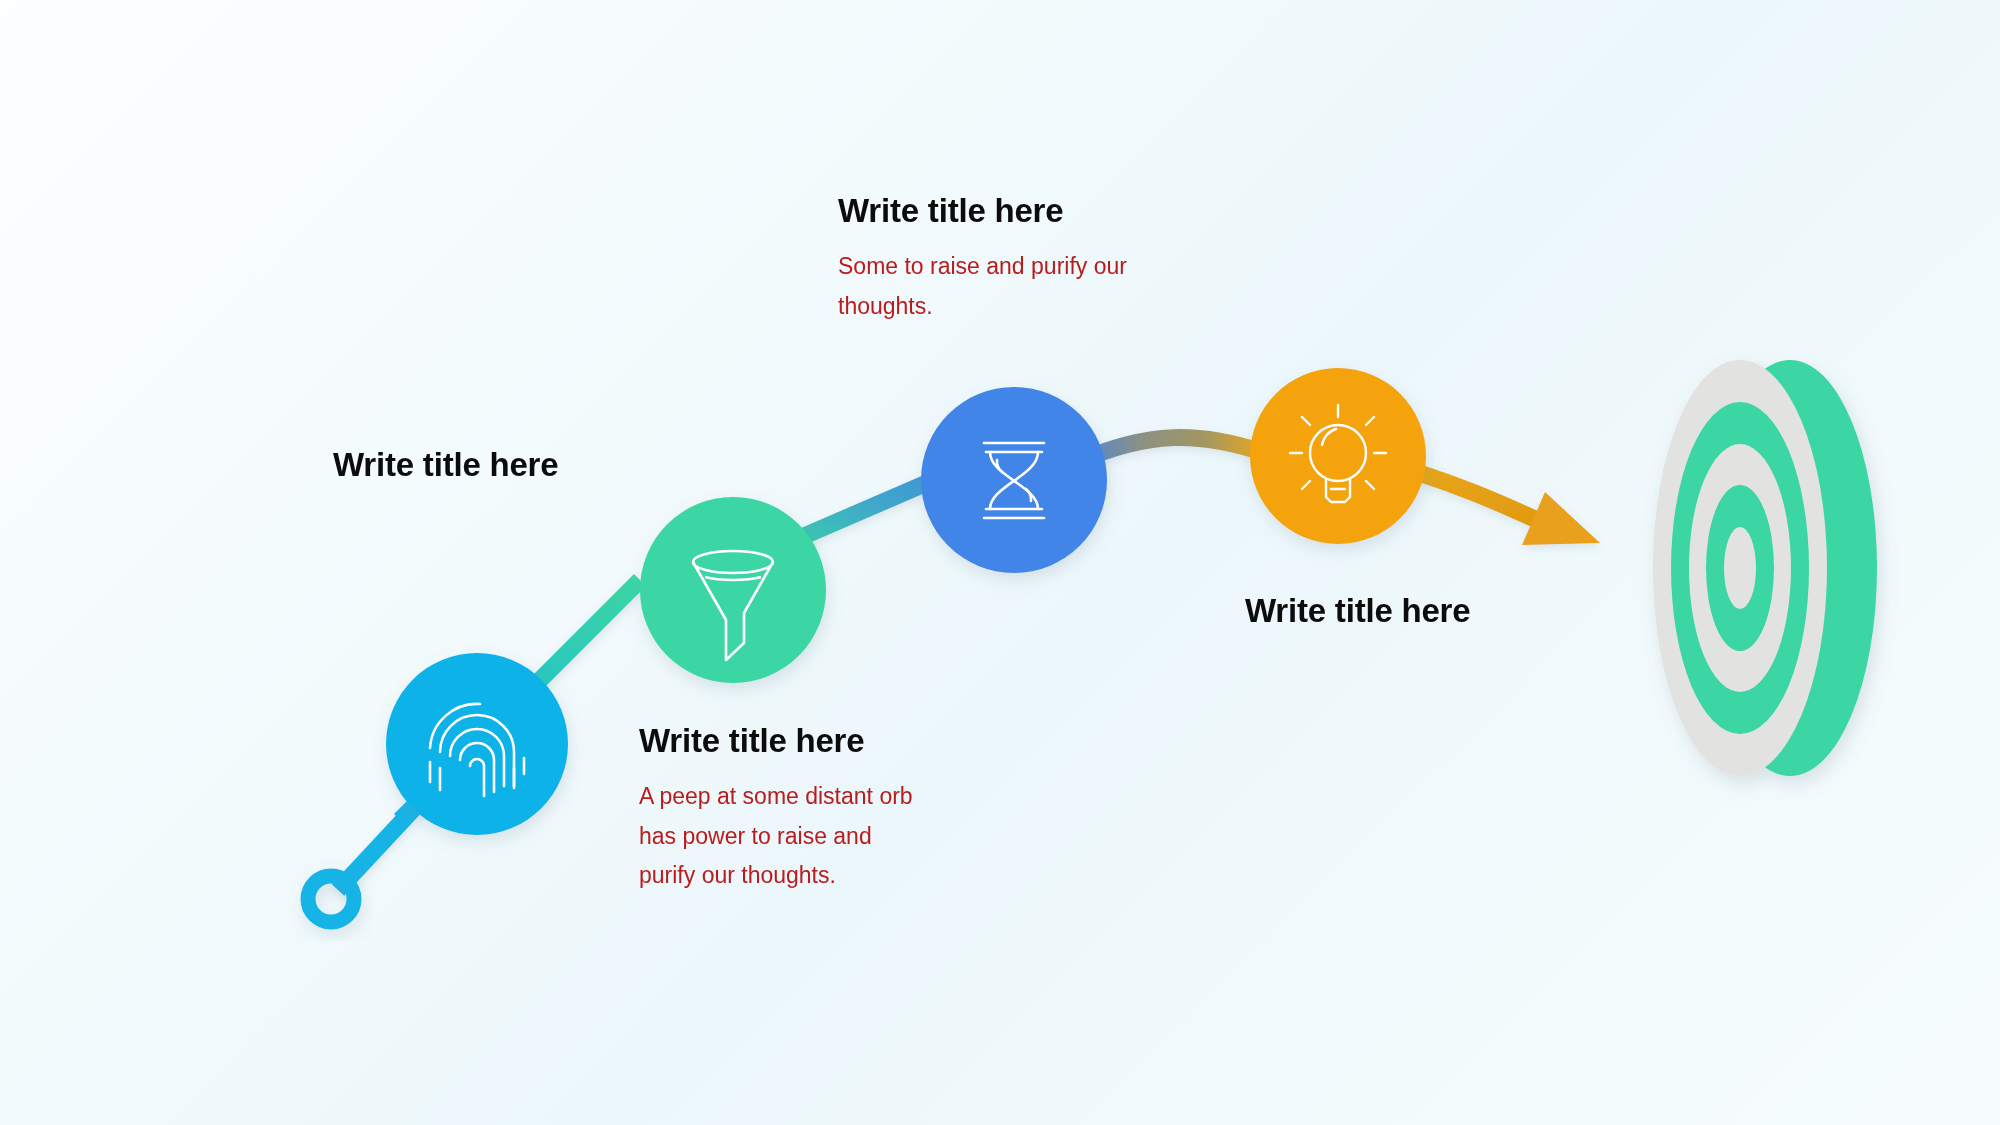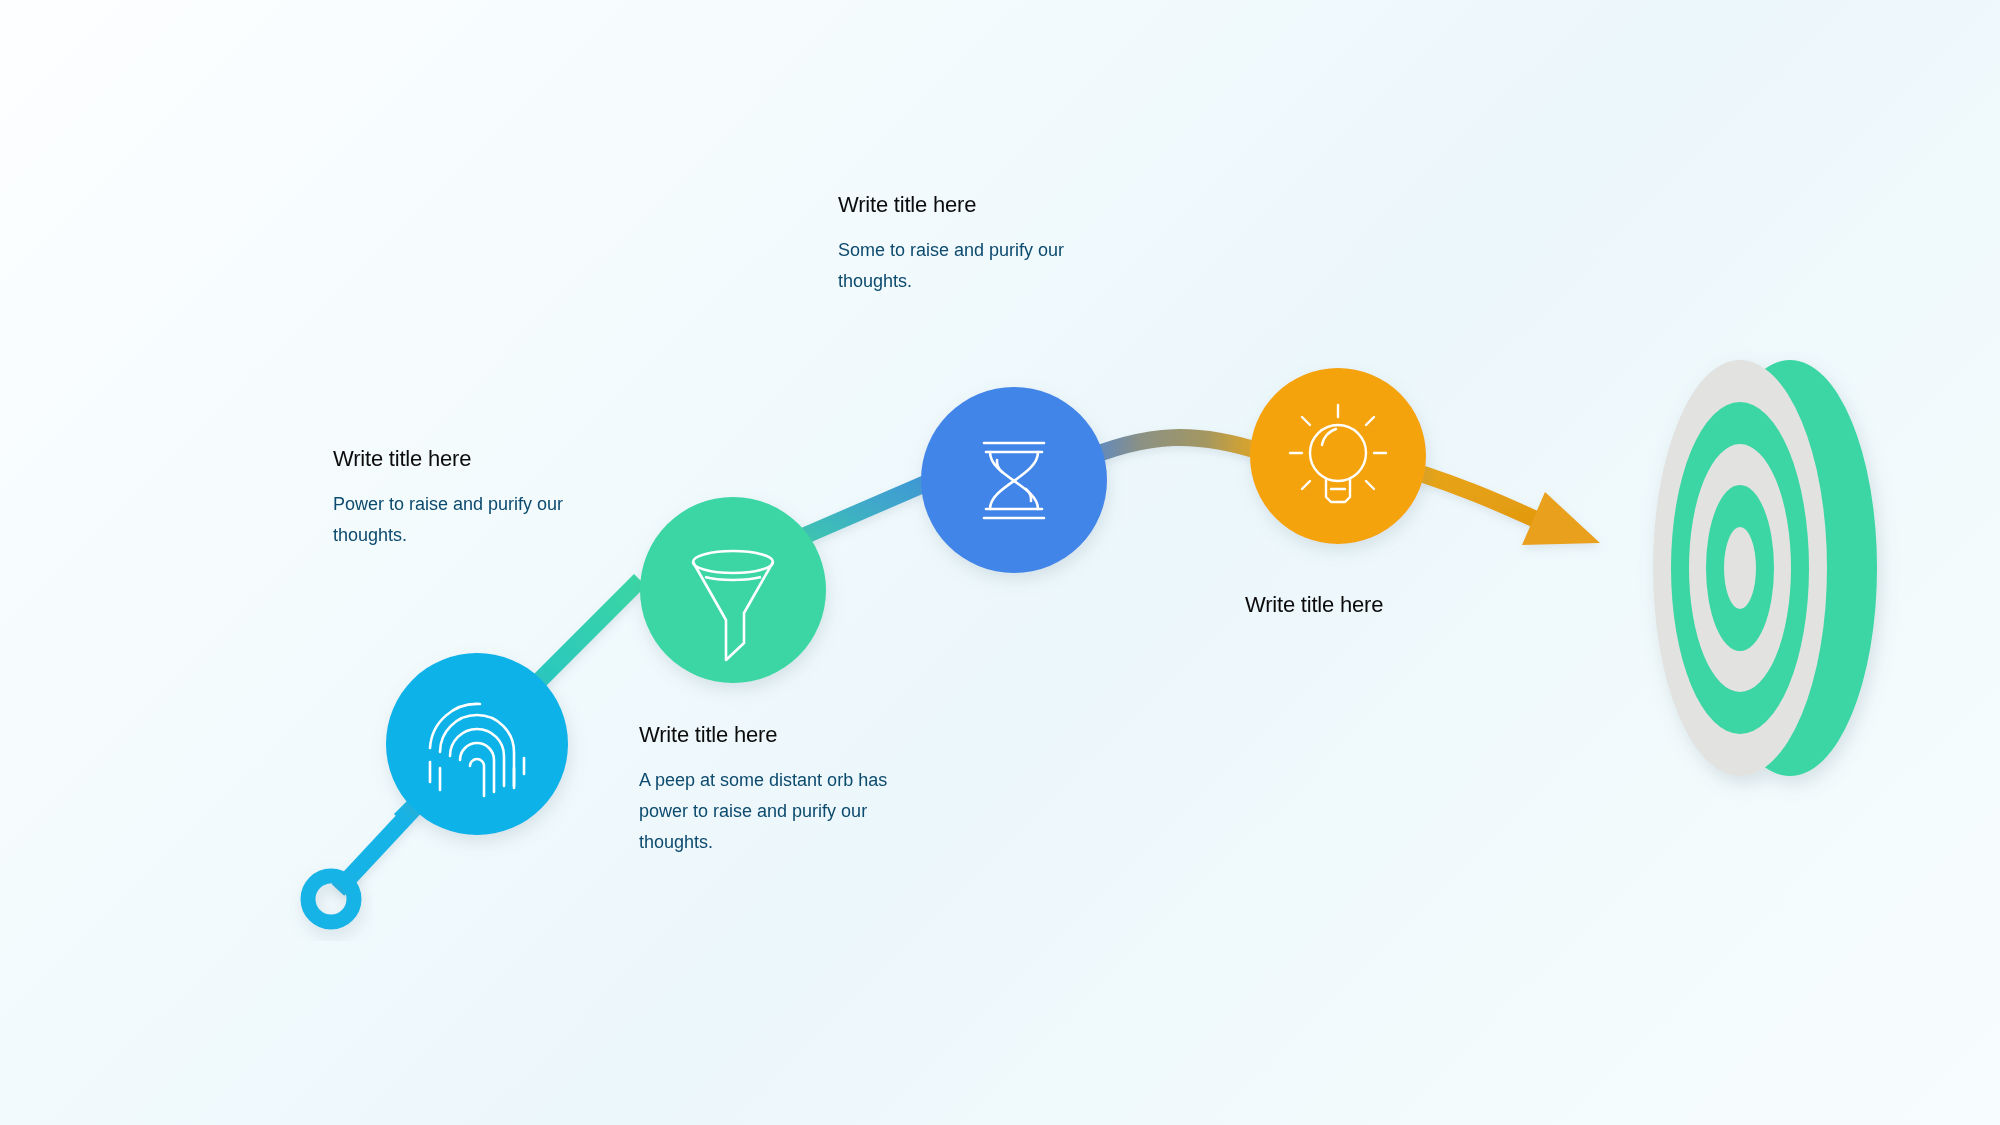--- a/index.html
+++ b/index.html
@@ -22,31 +22,31 @@
     position: absolute;
     inset: 0;
     width: 2000px;
     height: 1125px;
   }
   .txt-block {
     position: absolute;
     box-sizing: border-box;
   }
   .txt-title {
-    font-size: 22px;
-    font-weight: normal;
+    font-size: 33px;
+    font-weight: bold;
     color: #0c0c0c;
     letter-spacing: -0.2px;
     margin: 0 0 17px 0;
     white-space: nowrap;
   }
   .txt-body {
-    font-size: 18px;
+    font-size: 23px;
     line-height: 1.72;
-    color: #0c4a6e;
+    color: #b91c1c;
     margin: 0;
   }
   .b1 { left: 333px; top: 446px; width: 300px; }
   .b2 { left: 639px; top: 722px; width: 290px; }
   .b3 { left: 838px; top: 192px; width: 290px; }
   .b4 { left: 1245px; top: 592px; width: 300px; }
 </style>
 </head>
 <body>
 
@@ -163,21 +163,20 @@
       <ellipse cx="1740" cy="568" rx="87" ry="208" fill="#e2e2e0"></ellipse>
       <ellipse cx="1740" cy="568" rx="69" ry="166" fill="#3ad6a3"></ellipse>
       <ellipse cx="1740" cy="568" rx="51" ry="124" fill="#e2e2e0"></ellipse>
       <ellipse cx="1740" cy="568" rx="34" ry="83" fill="#3ad6a3"></ellipse>
       <ellipse cx="1740" cy="568" rx="16" ry="41" fill="#e2e2e0"></ellipse>
     </g>
   </svg>
 
   <div class="txt-block b1">
     <p class="txt-title">Write title here</p>
-    <p class="txt-body">Power to raise and purify our thoughts.</p>
   </div>
 
   <div class="txt-block b2">
     <p class="txt-title">Write title here</p>
     <p class="txt-body">A peep at some distant orb has power to raise and purify our thoughts.</p>
   </div>
 
   <div class="txt-block b3">
     <p class="txt-title">Write title here</p>
     <p class="txt-body">Some to raise and purify our thoughts.</p>

